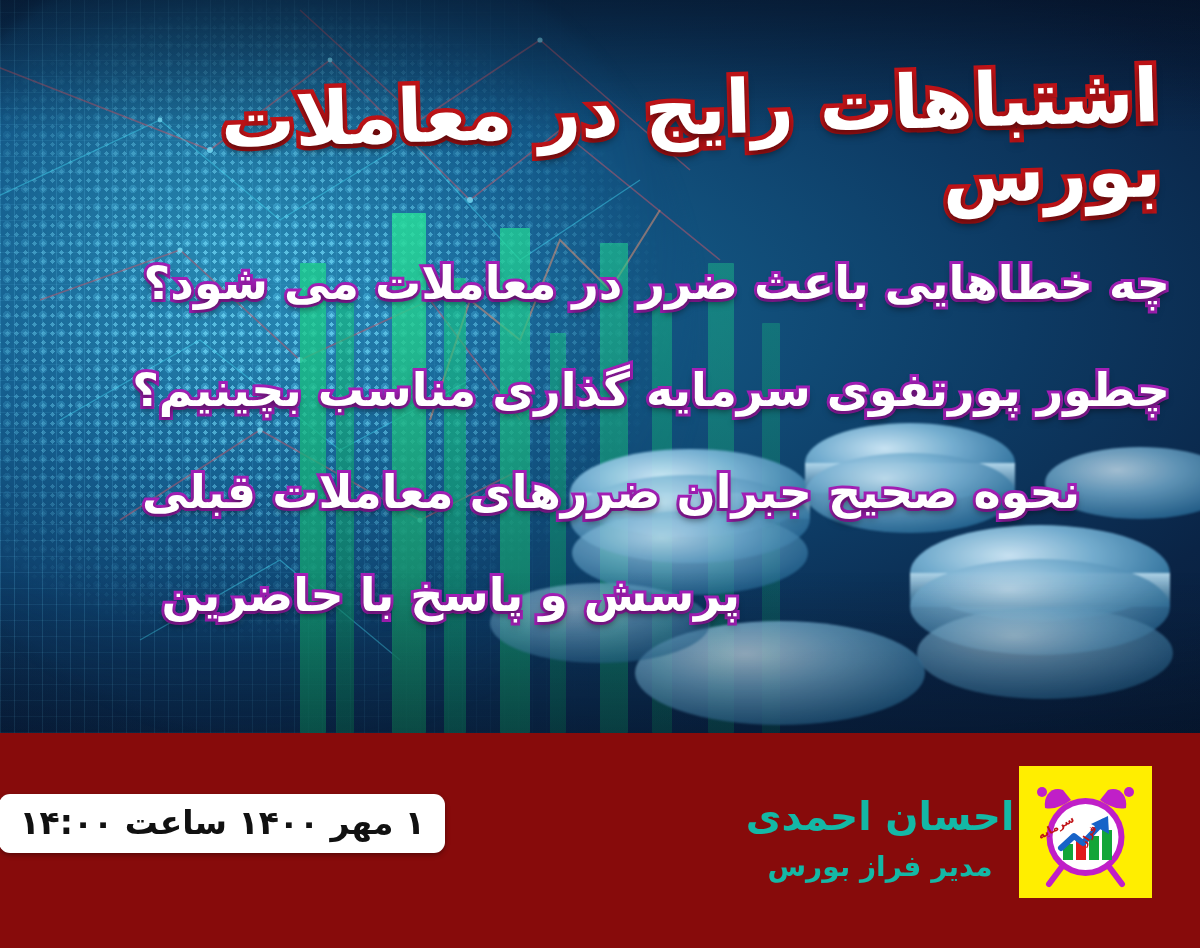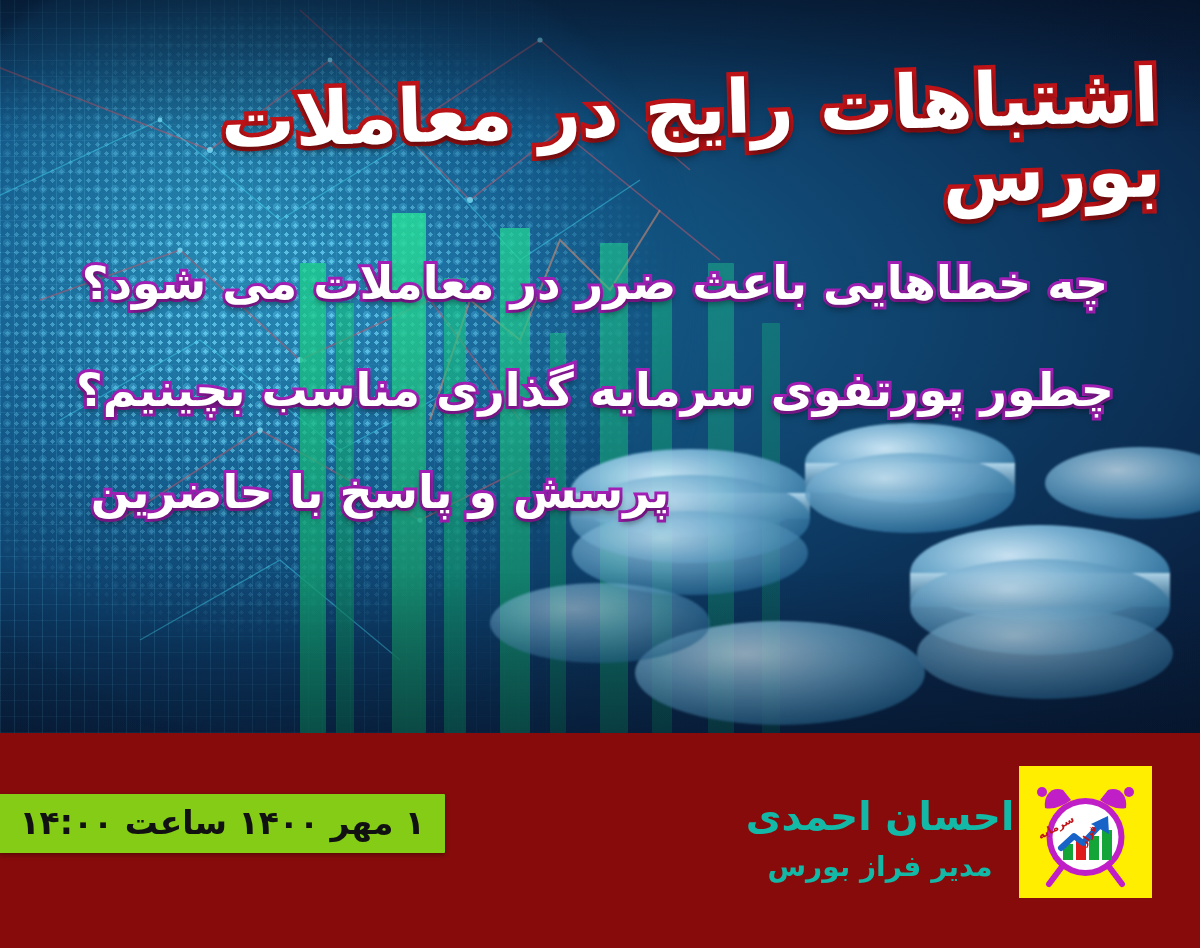--- a/index.html
+++ b/index.html
@@ -75,21 +75,21 @@
     letter-spacing:-1px;
     -webkit-text-stroke:9px #c01317;
     paint-order:stroke fill;
     text-shadow:0 5px 9px rgba(0,0,0,.55);
     transform:rotate(-1.6deg);
     transform-origin:100% 50%;
   }
 
   .lines{
     position:absolute;right:30px;top:250px;width:1150px;
-    direction:rtl;text-align:center;z-index:6;
+    direction:rtl;text-align:right;z-index:6;
   }
   .sub-line{
     margin:0 0 12px 0;
     font-size:46px;line-height:1.45;
     font-weight:bold;color:#ffffff;
     -webkit-text-stroke:6px #a51fb8;
     paint-order:stroke fill;
     text-shadow:0 4px 7px rgba(0,0,0,.5);
     white-space:nowrap;
   }
@@ -99,22 +99,22 @@
   .sub-line.l4{margin-right:430px;}
 
   
   .footer{
     position:absolute;left:0;top:733px;width:1200px;height:215px;
     background:#870b0b;
     z-index:8;
   }
   .date-badge{
     position:absolute;right:755px;top:61px;
-    background:#84cc16;color:#111;
-    border-radius:1px;
+    background:#ffffff;color:#111;
+    border-radius:11px;
     padding:12px 20px 14px 20px;
     font-size:33px;font-weight:bold;line-height:1;
     direction:rtl;white-space:nowrap;
     box-shadow:0 2px 5px rgba(0,0,0,.35);
   }
   .speaker{
     position:absolute;right:180px;top:62px;
     text-align:center;direction:rtl;color:#14b8a6;width:280px;
   }
   .speaker-name{
@@ -221,20 +221,21 @@
     <div class="bg-vignette"></div>
   </div>
 
   <div class="title-wrap">
     <h1 class="poster-title">اشتباهات رایج در معاملات بورس</h1>
   </div>
 
   <div class="lines">
     <p class="sub-line l1">چه خطاهایی باعث ضرر در معاملات می شود؟</p>
     <p class="sub-line l2">چطور پورتفوی سرمایه گذاری مناسب بچینیم؟</p>
+    <p class="sub-line l3">نحوه صحیح جبران ضررهای معاملات قبلی</p>
     <p class="sub-line l4">پرسش و پاسخ با حاضرین</p>
   </div>
 
   <div class="footer">
 
     <div class="date-badge">۱ مهر ۱۴۰۰  ساعت ۱۴:۰۰</div>
 
     <div class="speaker">
       <span class="speaker-name">احسان احمدی</span>
       <span class="speaker-role">مدیر فراز بورس</span>

